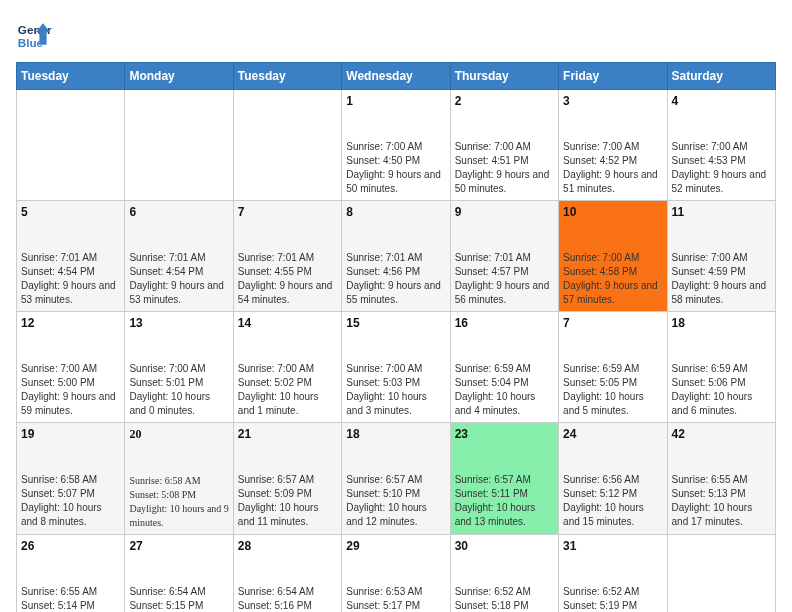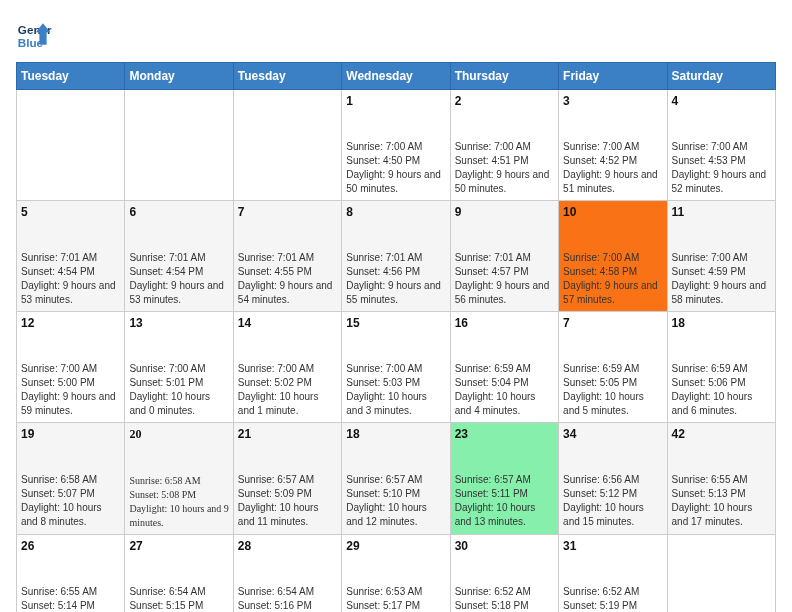--- a/index.html
+++ b/index.html
@@ -249,21 +249,21 @@
 Sunset: 5:10 PM
 Daylight: 10 hours and 12 minutes.</div>
         </td>
         <td style="background: #86efac;">
           <div class="day-num">23</div>
           <div class="day-info" style="white-space: pre-line;">Sunrise: 6:57 AM
 Sunset: 5:11 PM
 Daylight: 10 hours and 13 minutes.</div>
         </td>
         <td style="background: rgb(245, 245, 245);">
-          <div class="day-num">34</div>
+          <div class="day-num">24</div>
           <div class="day-info" style="white-space: pre-line;">Sunrise: 6:56 AM
 Sunset: 5:12 PM
 Daylight: 10 hours and 15 minutes.</div>
         </td>
         <td style="background: rgb(245, 245, 245);">
           <div class="day-num">42</div>
           <div class="day-info" style="white-space: pre-line;">Sunrise: 6:55 AM
 Sunset: 5:13 PM
 Daylight: 10 hours and 17 minutes.</div>
         </td>

